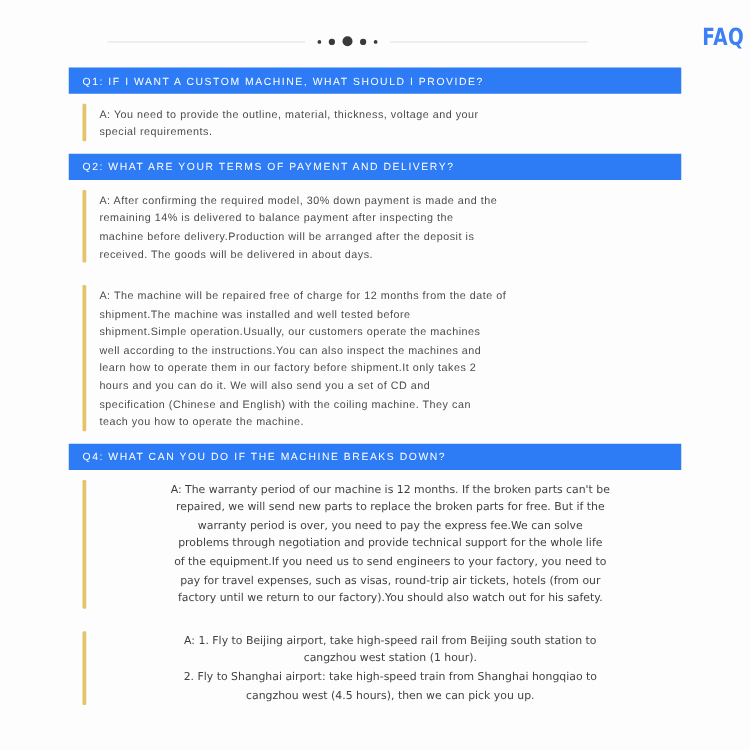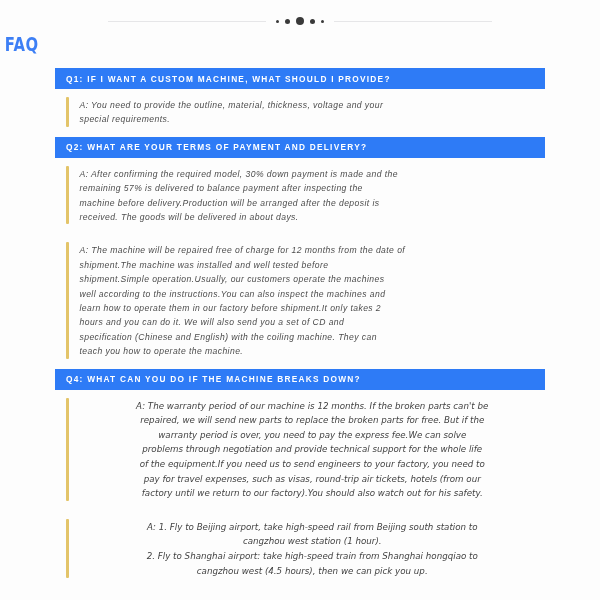--- a/index.html
+++ b/index.html
@@ -19,22 +19,22 @@
     height: 600px;
     position: relative;
     background: #fdfdfd;
     box-sizing: border-box;
   }
 
   
   .faq-header {
     padding-top: 14px;
     display: flex;
-    flex-direction: column;
-    align-items: flex-start;
+    flex-direction: row;
+    align-items: flex-end;
   }
 
   .deco-row {
     display: flex;
     align-items: center;
     justify-content: center;
     width: 100%;
     height: 14px;
   }
 
@@ -86,21 +86,21 @@
 
   .q-bar {
     background: #2e7bf6;
     color: #ffffff;
     height: 21px;
     display: flex;
     align-items: center;
     padding-left: 11px;
     box-sizing: border-box;
     font-size: 8.3px;
-    font-weight: bold;
+    font-weight: normal;
     letter-spacing: 1.25px;
     text-transform: uppercase;
     white-space: nowrap;
     overflow: hidden;
   }
 
   .a-block {
     display: flex;
     padding: 8px 0 10px 11px;
     box-sizing: border-box;
@@ -115,21 +115,20 @@
   }
 
   .a-text {
     flex: 1 1 auto;
     color: #4c4c4c;
     font-size: 8.6px;
     line-height: 14.4px;
     letter-spacing: 0.42px;
     white-space: pre-line;
     padding-top: 1px;
-    font-style: italic;
   }
 
   
   .a-text.narrow {
     font-family: "DejaVu Sans", sans-serif;
     font-size: 8.7px;
     letter-spacing: 0.01px;
     line-height: 14.6px;
     color: #3f3f3f;
     text-align: center;
@@ -162,21 +161,21 @@
           <div class="a-accent"></div>
           <div class="a-text">A: You need to provide the outline, material, thickness, voltage and your
 special requirements.</div>
         </div>
       </div>
       <div class="faq-item">
         <div class="q-bar">Q2: WHAT ARE YOUR TERMS OF PAYMENT AND DELIVERY?</div>
         <div class="a-block">
           <div class="a-accent"></div>
           <div class="a-text">A: After confirming the required model, 30% down payment is made and the
-remaining 57% is delivered to balance payment after inspecting the
+remaining 14% is delivered to balance payment after inspecting the
 machine before delivery.Production will be arranged after the deposit is
 received. The goods will be delivered in about days.</div>
         </div>
       </div>
       <div class="faq-item">
         <div class="a-block">
           <div class="a-accent"></div>
           <div class="a-text">A: The machine will be repaired free of charge for 12 months from the date of
 shipment.The machine was installed and well tested before
 shipment.Simple operation.Usually, our customers operate the machines

